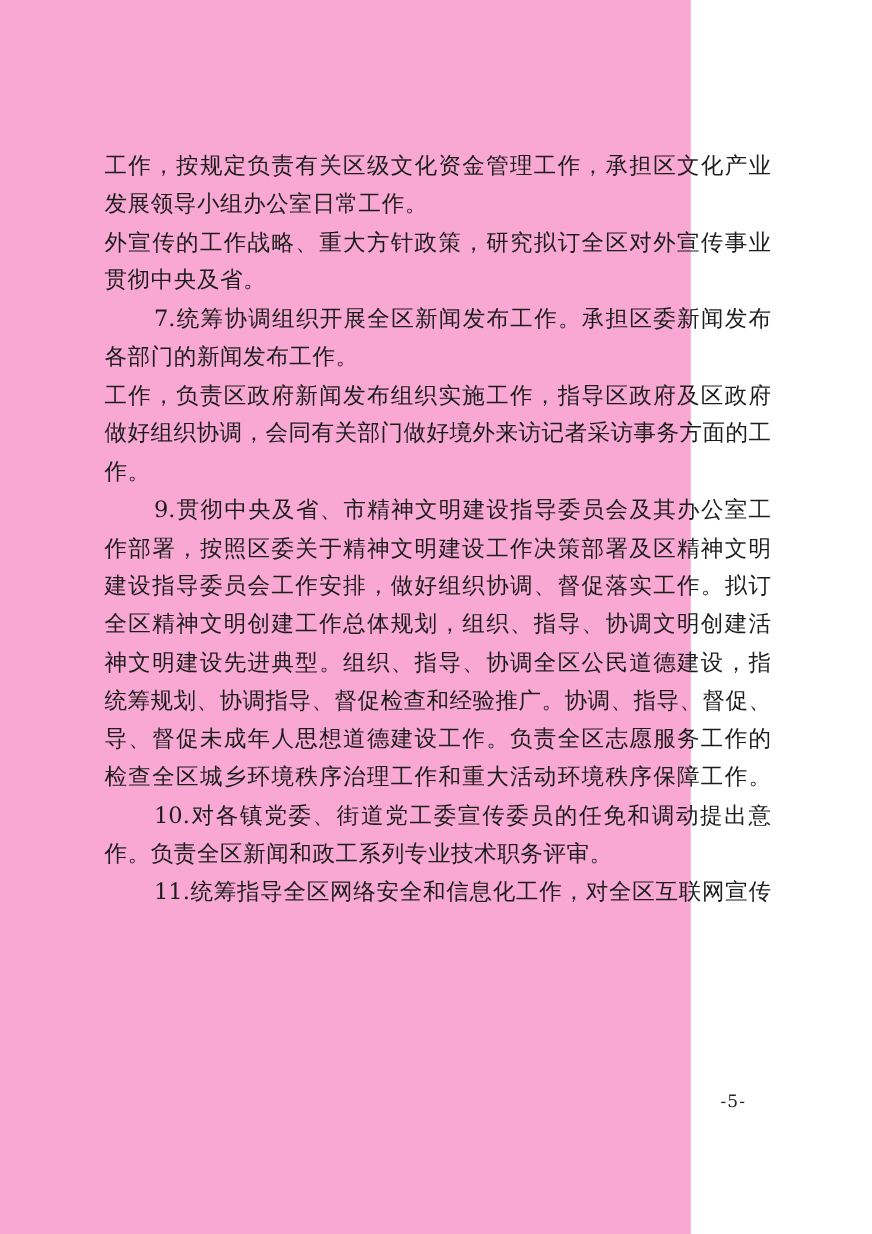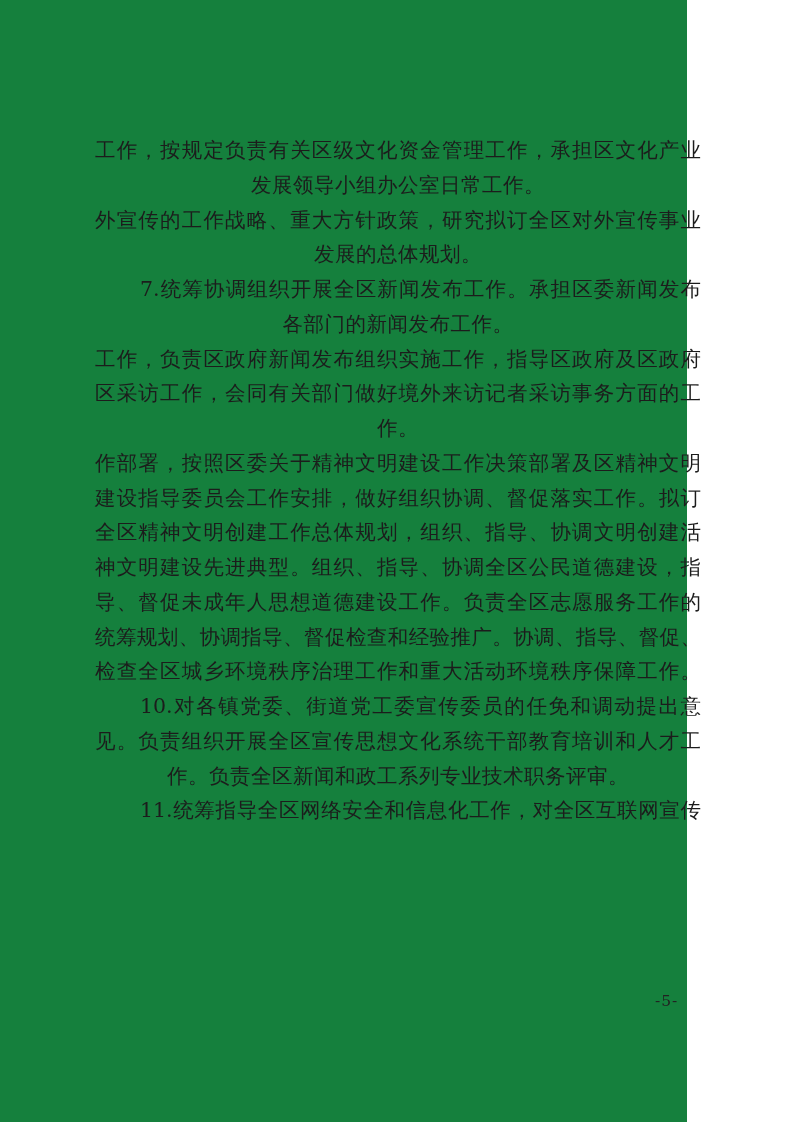--- a/index.html
+++ b/index.html
@@ -10,38 +10,38 @@
   body {
     width: 793px;
     height: 1122px;
     position: relative;
     overflow: hidden;
     font-family: "DejaVu Serif", "Liberation Serif", serif;
   }
   .page {
     position: absolute;
     left: 0; top: 0;
-    width: 687px;
+    width: 628px;
     height: 1122px;
-    background: #15803d;
+    background: #f9a8d4;
   }
   .doc-body {
     position: absolute;
     left: 95px;
     top: 133px;
     width: 606px;
     color: #1c1c1c;
   }
   .ln {
     height: 34.75px;
     line-height: 34.75px;
     font-size: 20.5px;
     letter-spacing: 0.5px;
     white-space: normal;
-    text-align: center;
+    text-align: left;
   }
   
   .jf {
     text-align: justify;
     text-align-last: justify;
     text-justify: inter-character;
     letter-spacing: 0;
   }
   
   .ind {
@@ -59,33 +59,33 @@
   }
 </style>
 </head>
 <body>
 
 <div class="page">
   <div class="doc-body">
     <div class="ln jf">工作，按规定负责有关区级文化资金管理工作，承担区文化产业</div>
     <div class="ln">发展领导小组办公室日常工作。</div>
     <div class="ln jf">外宣传的工作战略、重大方针政策，研究拟订全区对外宣传事业</div>
-    <div class="ln">发展的总体规划。</div>
+    <div class="ln">贯彻中央及省。</div>
     <div class="ln jf ind">7.统筹协调组织开展全区新闻发布工作。承担区委新闻发布</div>
     <div class="ln">各部门的新闻发布工作。</div>
     <div class="ln jf">工作，负责区政府新闻发布组织实施工作，指导区政府及区政府</div>
-    <div class="ln jf">区采访工作，会同有关部门做好境外来访记者采访事务方面的工</div>
+    <div class="ln jf">做好组织协调，会同有关部门做好境外来访记者采访事务方面的工</div>
     <div class="ln">作。</div>
+    <div class="ln jf ind">9.贯彻中央及省、市精神文明建设指导委员会及其办公室工</div>
     <div class="ln jf">作部署，按照区委关于精神文明建设工作决策部署及区精神文明</div>
     <div class="ln jf">建设指导委员会工作安排，做好组织协调、督促落实工作。拟订</div>
     <div class="ln jf">全区精神文明创建工作总体规划，组织、指导、协调文明创建活</div>
     <div class="ln jf">神文明建设先进典型。组织、指导、协调全区公民道德建设，指</div>
+    <div class="ln jf">统筹规划、协调指导、督促检查和经验推广。协调、指导、督促、</div>
     <div class="ln jf">导、督促未成年人思想道德建设工作。负责全区志愿服务工作的</div>
-    <div class="ln jf">统筹规划、协调指导、督促检查和经验推广。协调、指导、督促、</div>
     <div class="ln jf">检查全区城乡环境秩序治理工作和重大活动环境秩序保障工作。</div>
     <div class="ln jf ind">10.对各镇党委、街道党工委宣传委员的任免和调动提出意</div>
-    <div class="ln jf">见。负责组织开展全区宣传思想文化系统干部教育培训和人才工</div>
     <div class="ln">作。负责全区新闻和政工系列专业技术职务评审。</div>
     <div class="ln jf ind">11.统筹指导全区网络安全和信息化工作，对全区互联网宣传</div>
   </div>
 
   <div class="page-number">-5-</div>
 </div>
 
 </body></html>

